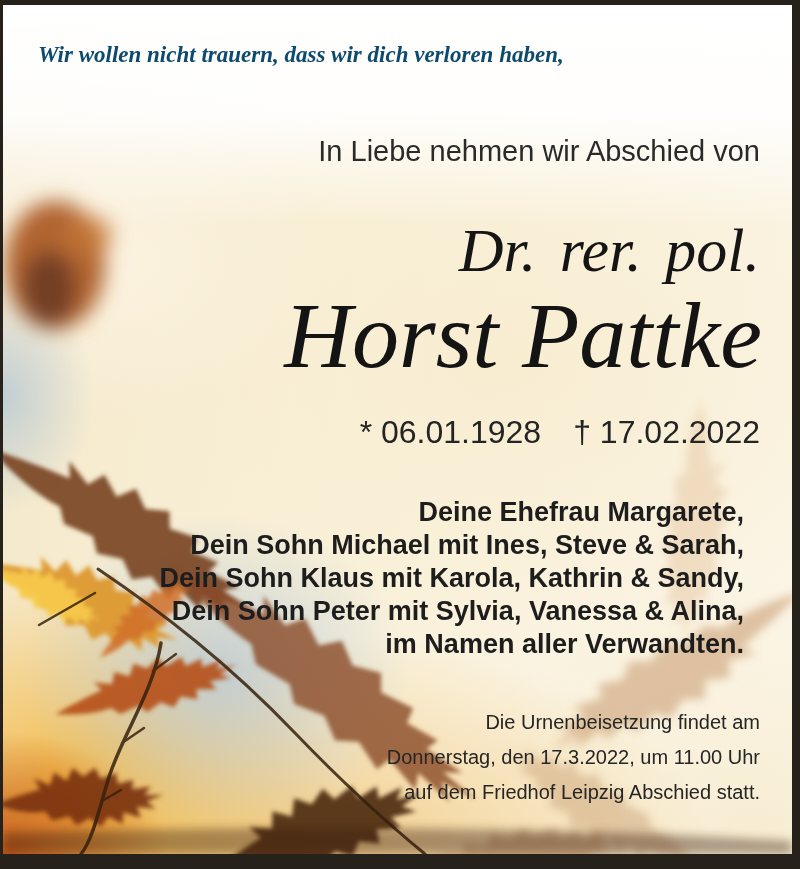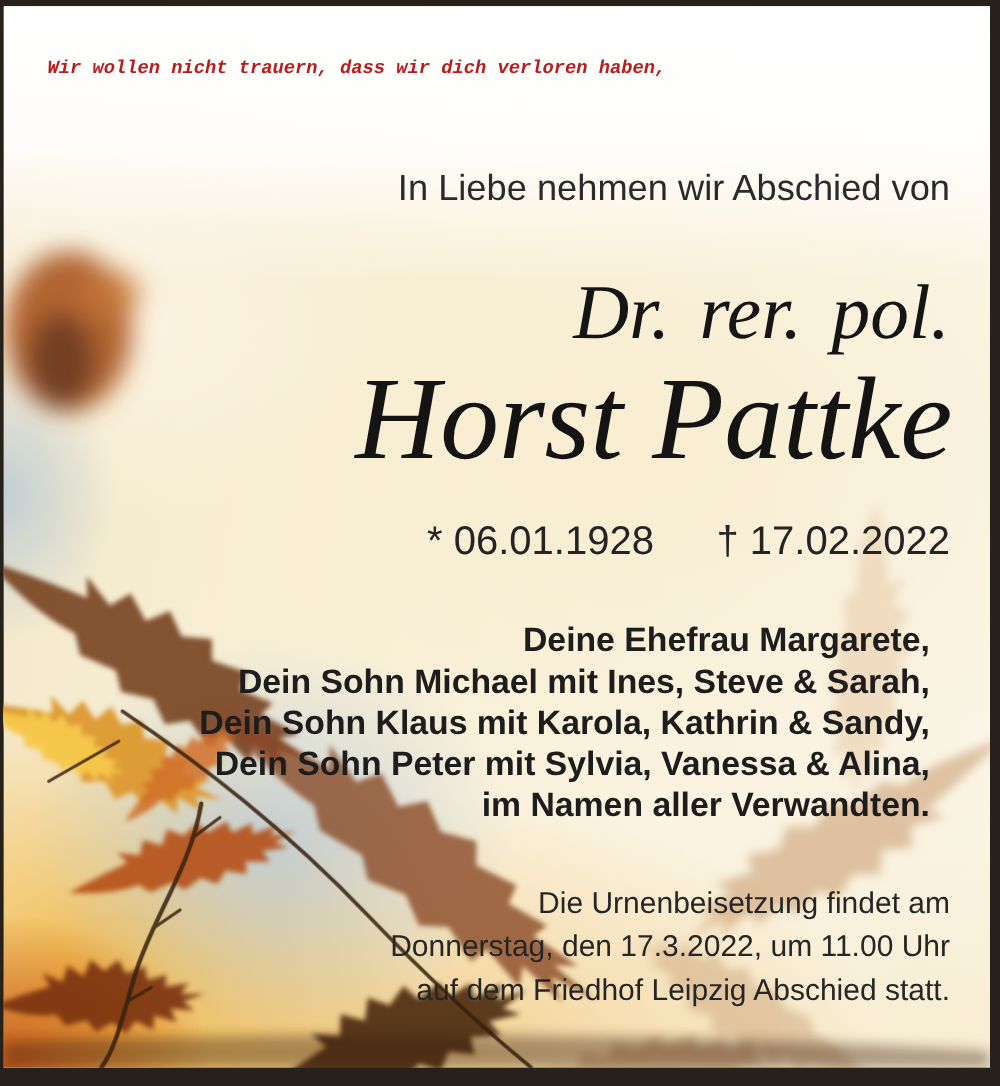--- a/index.html
+++ b/index.html
@@ -27,23 +27,23 @@
       radial-gradient(540px 310px at 42% 100%, rgba(238,186,92,.65), rgba(238,186,92,0) 70%),
       radial-gradient(430px 370px at 96% 100%, rgba(246,233,200,.8), rgba(246,233,200,0) 75%),
       radial-gradient(320px 230px at 12% 30%, rgba(252,243,226,.95), rgba(252,243,226,0) 70%),
       radial-gradient(720px 500px at 64% 42%, rgba(248,236,206,.85), rgba(248,236,206,0) 78%),
       linear-gradient(100deg,#f3e7c8 0%,#f9f1da 40%,#fbf5e6 70%,#fcf8ee 100%);
   }
   .leaves{position:absolute;inset:0;width:100%;height:100%;}
   
   .quote{
     position:absolute;left:35px;top:37px;
-    font-family:Liberation Mono, monospace;
+    font-family:Liberation Serif, serif;
     font-style:italic;font-weight:bold;
-    font-size:15px;line-height:26px;color:#b91c1c;
+    font-size:23px;line-height:26px;color:#0c4a6e;
   }
   .intro{
     position:absolute;right:32px;top:129px;
     font-size:29px;line-height:35px;color:#2a2a2a;text-align:right;
   }
   .title{
     position:absolute;right:32px;top:211px;
     font-family:"Liberation Serif", serif;font-style:italic;
     font-size:62px;line-height:1.1;color:#151515;
     word-spacing:8px;text-align:right;margin-left:26px;
@@ -51,29 +51,29 @@
   .name{
     position:absolute;right:30px;top:281px;
     font-family:"Liberation Serif", serif;font-style:italic;
     font-size:94px;line-height:1.05;color:#141414;
     white-space:nowrap;text-align:left;
   }
   .dates{
     position:absolute;right:32px;top:409px;
     font-size:32px;line-height:36px;color:#242424;text-align:right;white-space:nowrap;
   }
-  .dates .death{margin-left:50px;}
+  .dates .death{margin-left:32px;}
   .mourners{
     position:absolute;right:48px;top:491px;
     font-size:27px;line-height:33px;font-weight:bold;
     color:#1d1d1d;text-align:right;white-space:nowrap;
   }
   .funeral{
     position:absolute;right:32px;top:700px;
-    font-size:24px;line-height:35px;color:#262626;
+    font-size:20px;line-height:35px;color:#262626;
     text-align:right;white-space:nowrap;
   }
 </style>
 </head>
 <body>
 
 <div class="card">
 
   <div class="photo-wash"></div>
 

